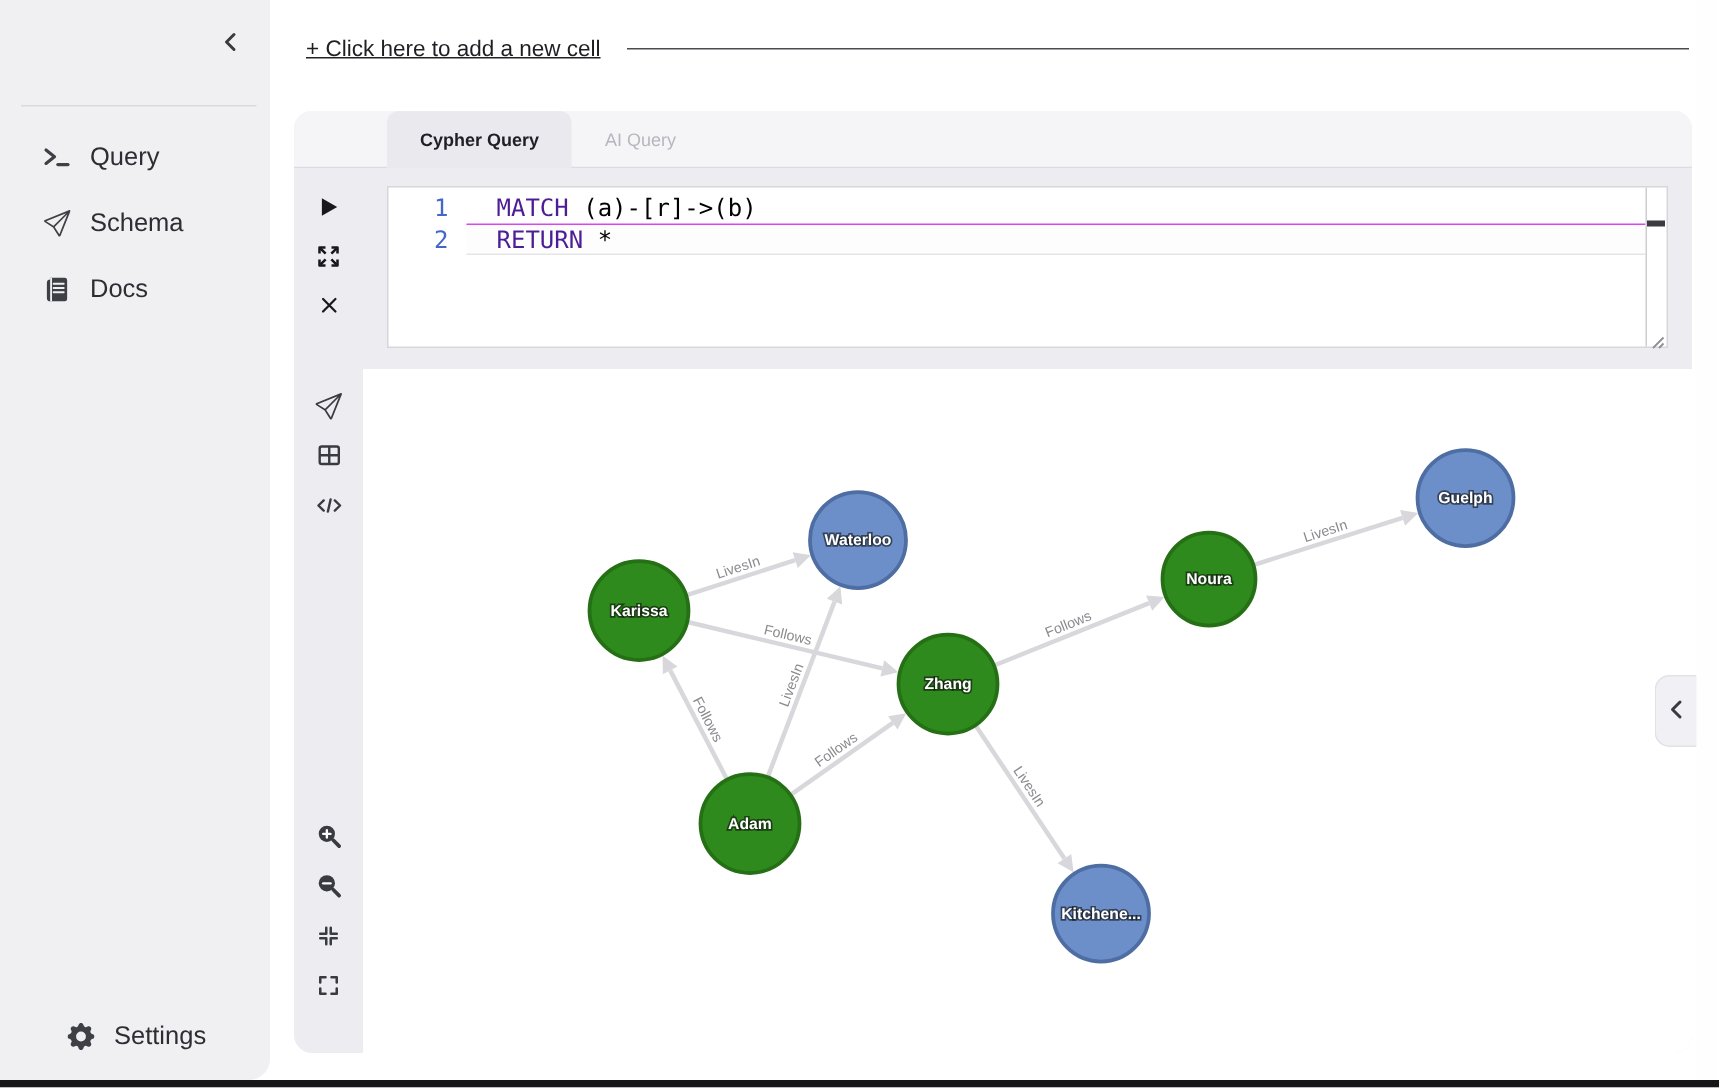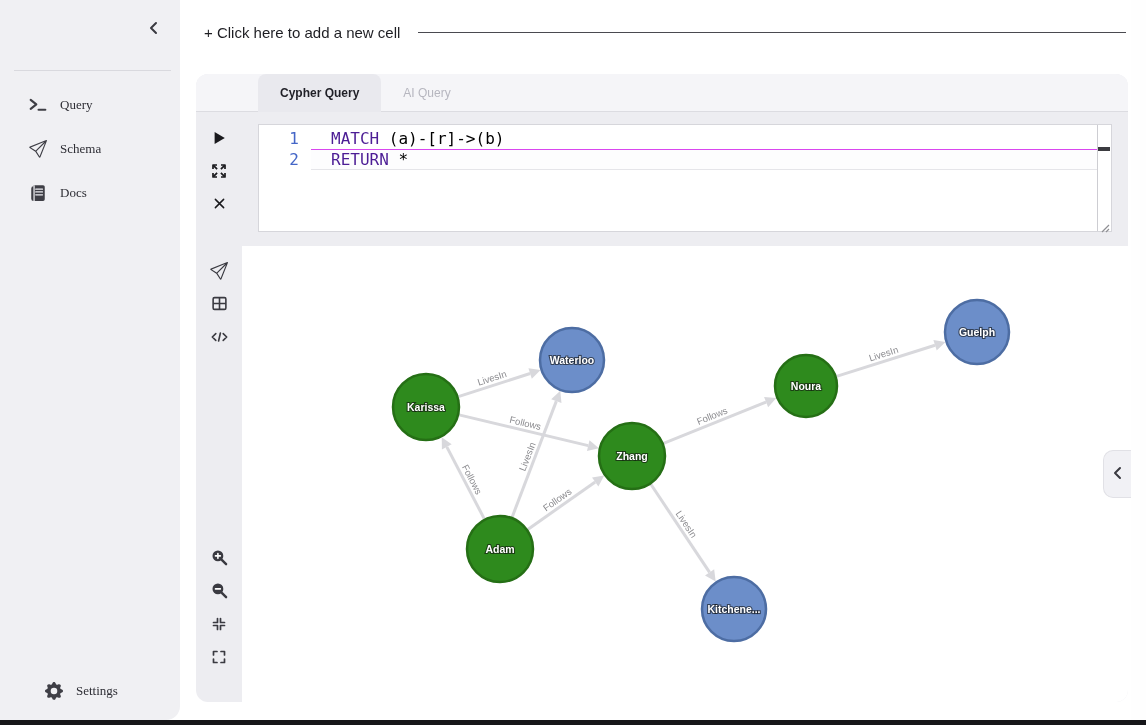--- a/index.html
+++ b/index.html
@@ -21,26 +21,26 @@
     color:#3a3a40; cursor:pointer; background:none; border:none; padding:0;
   }
   .side-divider {
     position:absolute; top:70px; left:14px; right:9px; height:0;
     border:none; border-top:1px solid #d9d9de; margin:0;
   }
   .sidebar-nav { position:absolute; top:83px; left:0; right:0; }
   .sidebar-footer { position:absolute; bottom:7px; left:0; right:0;padding-left:16px; }
   .nav-item {
     display:flex; align-items:center; gap:13px; height:44px;
-    padding:0 10px 0 29px; font-size:13px; color:#2d2d34; cursor:pointer;font-family:Liberation Serif, serif;
+    padding:0 10px 0 29px; font-size:17px; color:#2d2d34; cursor:pointer;
   }
   .nav-item .icon { width:18px; height:18px; display:flex; align-items:center; justify-content:center; color:#3f3f46; }
 
   
-  .main { position:absolute; left:180px; top:0; right:0; bottom:5px; }
+  .main { position:absolute; left:180px; top:0; right:0; bottom:5px;text-decoration:underline; }
   .add-cell-row {
     display:flex; align-items:center; gap:18px;
     margin:24px 20px 0 24px; font-size:15px; color:#1e1e23; cursor:pointer;
   }
   .add-cell-row .rule { flex:1; border-top:1.5px solid #4a4a50; }
 
   
   .cell {
     position:absolute; left:16px; right:18px; top:74px; bottom:18px;
     background:#ededf1; border-radius:12px;

